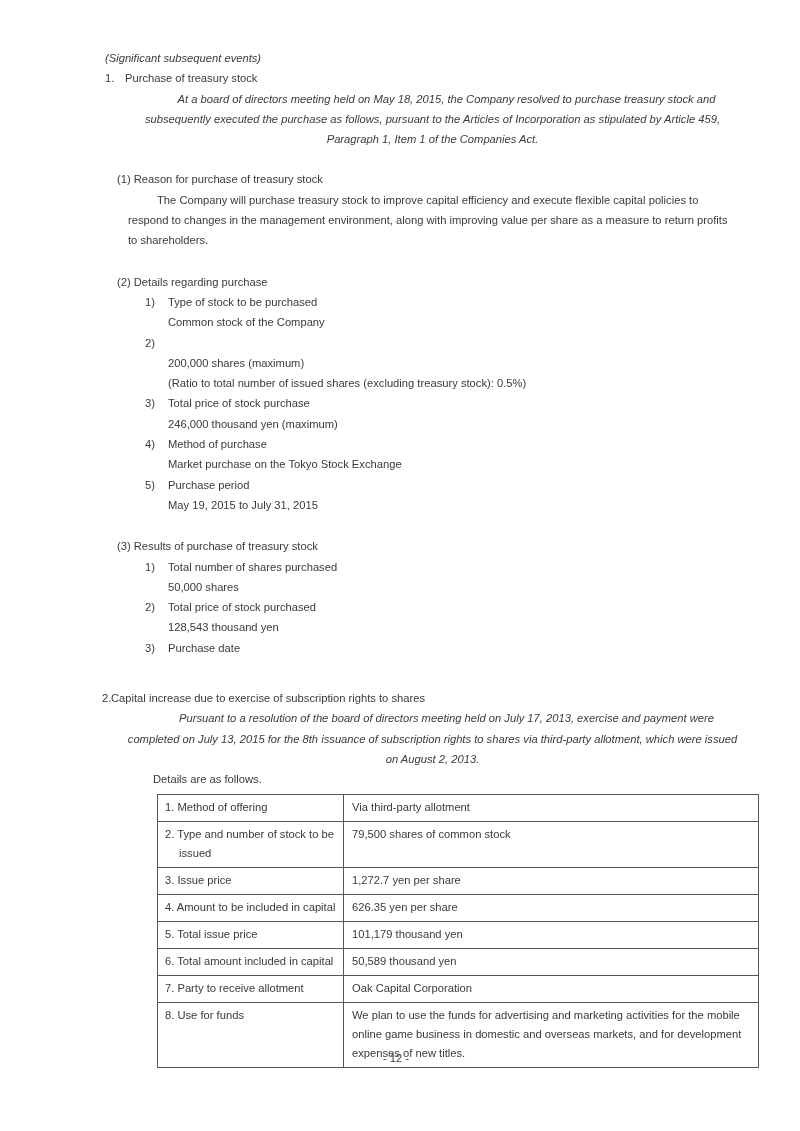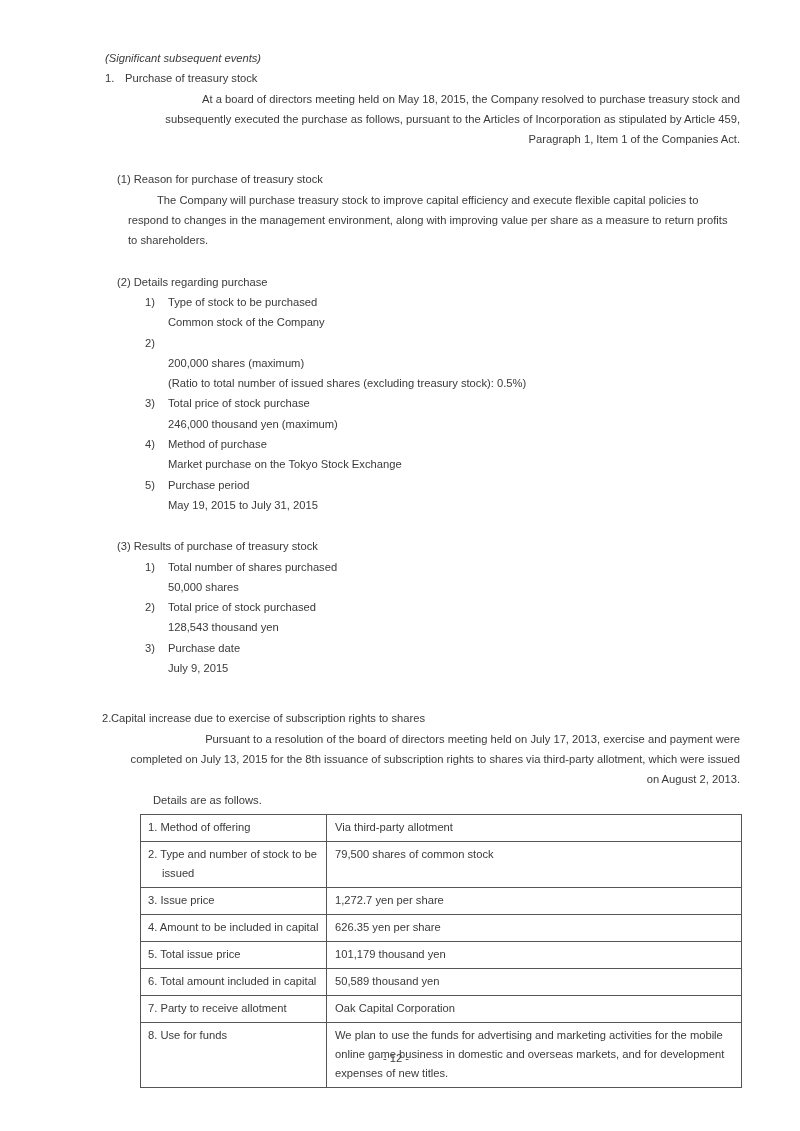--- a/index.html
+++ b/index.html
@@ -43,21 +43,22 @@
     flex: none;
   }
   .num-head .marker.tight {
     width: 9px;
   }
   .para {
     margin-left: 20px;
     width: 615px;
     text-indent: 28px;
     line-height: 20.3px;
-    text-align: right;
+    text-align: center;
+    font-style: italic;
   }
   .sub-head {
     margin-left: 12px;
   }
   .sub-para {
     margin-left: 23px;
     width: 600px;
     text-indent: 29px;
     line-height: 20.3px;
   }
@@ -71,21 +72,21 @@
   }
   .item-value {
     margin-left: 63px;
   }
   .gap-sm { height: 10px; }
   .gap-md { height: 20px; }
   .gap-lg { height: 21px; }
 
   
   .tbl-wrap {
-    margin-left: 15px;
+    margin-left: 32px;
     margin-top: 4px;
     padding-left: 20px;
   }
   table.detail {
     border-collapse: collapse;
     width: 602px;
     table-layout: fixed;
     font-size: 11.2px;
   }
   table.detail td {
@@ -188,21 +189,20 @@
       <div class="item">
         <span class="marker">2)</span>
         <span>Total price of stock purchased</span>
       </div>
       <div class="line item-value">128,543 thousand yen</div>
 
       <div class="item">
         <span class="marker">3)</span>
         <span>Purchase date</span>
       </div>
-      <div class="line item-value">July 9, 2015</div>
     </div>
 
     <div class="gap-md"></div>
     <div class="gap-sm"></div>
 
     <div class="num-head" style="margin-left:-3px;">
       <span class="marker tight">2.</span>
       <span>Capital increase due to exercise of subscription rights to shares</span>
     </div>
 

